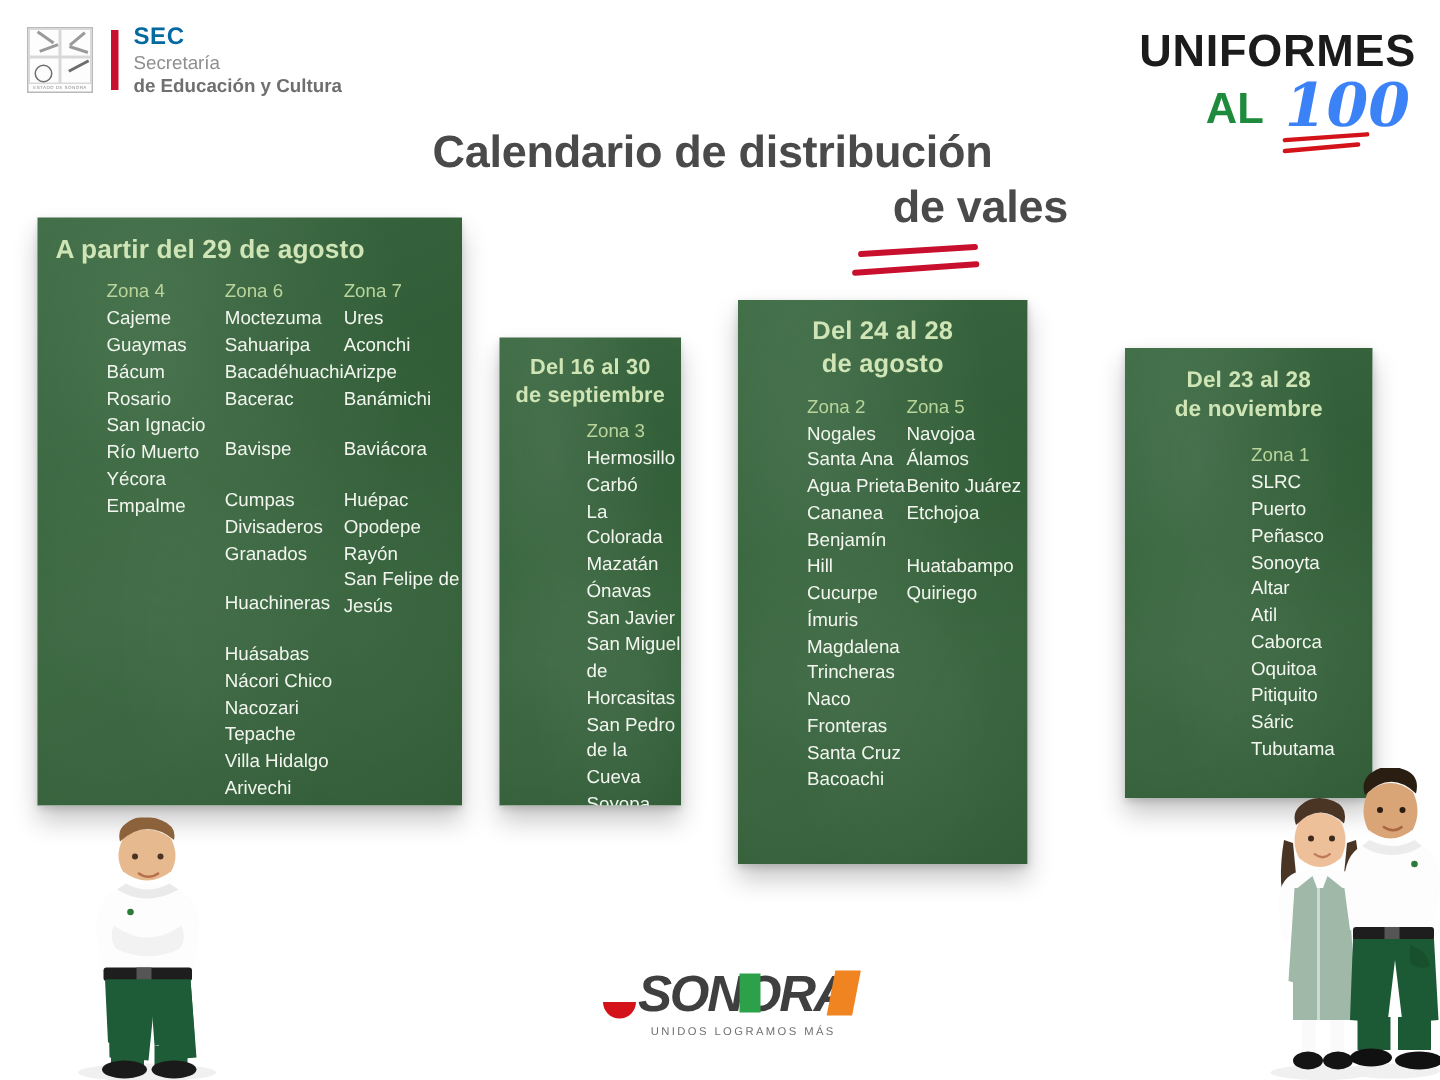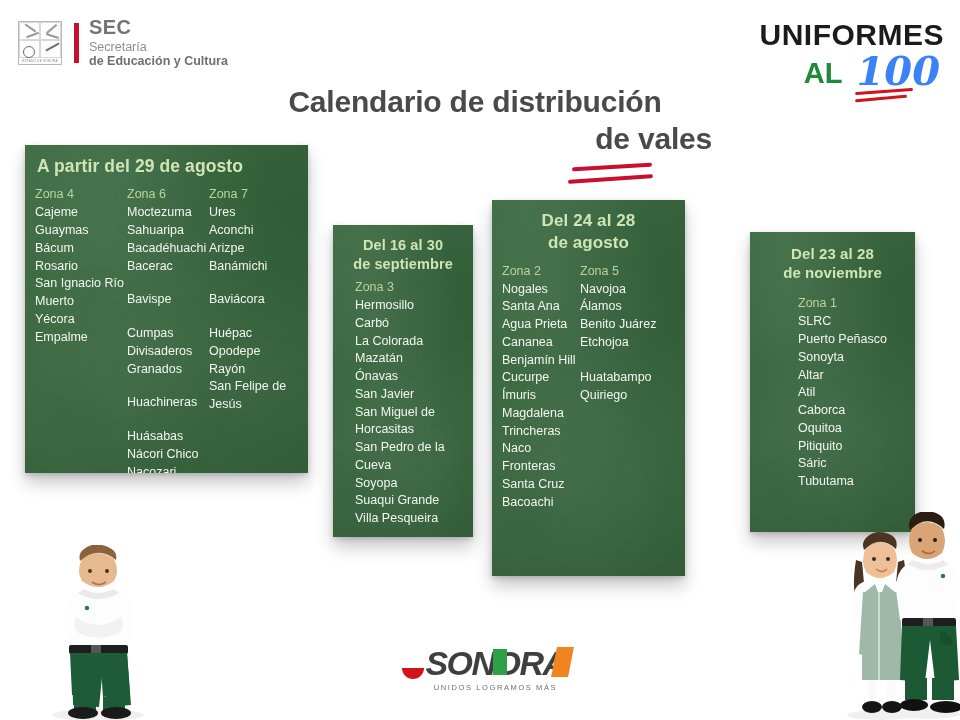--- a/index.html
+++ b/index.html
@@ -33,21 +33,21 @@
   .sec-crest .strokes { position: absolute; left: 3px; top: 3px; width: 40px; height: 16px; }
   .sec-crest .strokes i {
     position: absolute; display: block; width: 13px; height: 1.6px; background: #9a9a9a;
   }
   .sec-crest .motto {
     position: absolute; left: 0; right: 0; bottom: 1px; text-align: center;
     font-size: 3px; color: #8a8a8a; letter-spacing: .3px;
   }
   .sec-bar { width: 5px; height: 40px; background: #c8102e; margin: 0 10px 0 12px; }
   .sec-words { line-height: 1.18; }
-  .sec-acro { font-size: 20px; font-weight: bold; color: #737373; letter-spacing: .4px; }
+  .sec-acro { font-size: 16px; font-weight: bold; color: #0369a1; letter-spacing: .4px; }
   .sec-l1 { font-size: 12.5px; color: #8e8e8e; }
   .sec-l2 { font-size: 12.5px; color: #6f6f6f; font-weight: bold; }
 
   
   .uni { position: absolute; right: 16px; top: 20px; text-align: right; }
   .uni-top {
     font-size: 30px; font-weight: bold; color: #1b1b1b; letter-spacing: .5px; line-height: 1;
   }
   .uni-row { display: flex; align-items: flex-end; justify-content: flex-end; gap: 14px; margin-top: 4px; }
   .uni-al { font-size: 29px; font-weight: bold; color: #1d8a3c; line-height: 1; }
@@ -87,35 +87,35 @@
   .panel::after {
     content: ""; position: absolute; inset: 0; pointer-events: none;
     background:
       radial-gradient(circle at 18% 80%, rgba(255,255,255,.05) 0 14%, rgba(255,255,255,0) 40%),
       radial-gradient(circle at 85% 20%, rgba(0,0,0,.05) 0 18%, rgba(0,0,0,0) 45%);
   }
   .panel-title {
     color: #cfe5b5; font-weight: bold; text-align: center; line-height: 1.28;
     letter-spacing: .1px; position: relative; z-index: 2;
   }
-  .cols { display: flex; position: relative; z-index: 2; }
+  .cols { display: flex; position: relative; z-index: 2; margin-left: 36px; }
   .col { display: flex; flex-direction: column; }
   .zona { color: #b9d49b; font-size: 12.5px; margin-bottom: 3px; }
   .town { color: #f2f6ef; font-size: 12.5px; line-height: 1.42; }
   .town.two { line-height: 1.42; }
 
   
-  #panel-agosto { left: 25px; top: 145px; width: 283px; height: 328px; }
+  #panel-agosto { left: 25px; top: 145px; width: 283px; height: 392px; }
   #panel-agosto .panel-title { font-size: 17.5px; padding-top: 10px; text-align: left; padding-left: 12px; }
   #panel-agosto .cols { padding: 10px 0 0 10px; }
   #panel-agosto .c1 { width: 92px; }
   #panel-agosto .c2 { width: 82px; }
   #panel-agosto .c3 { width: 92px; }
 
-  #panel-septiembre { left: 333px; top: 225px; width: 140px; height: 312px; }
+  #panel-septiembre { left: 333px; top: 225px; width: 121px; height: 312px; }
   #panel-septiembre .panel-title { font-size: 14.5px; padding-top: 11px; }
   #panel-septiembre .cols { padding: 7px 0 0 22px; }
   #panel-septiembre .c1 { width: 104px; }
 
   #panel-octubre { left: 492px; top: 200px; width: 193px; height: 376px; }
   #panel-octubre .panel-title { font-size: 17px; padding-top: 10px; }
   #panel-octubre .cols { padding: 10px 0 0 10px; }
   #panel-octubre .c1 { width: 78px; }
   #panel-octubre .c2 { width: 95px; }
 

